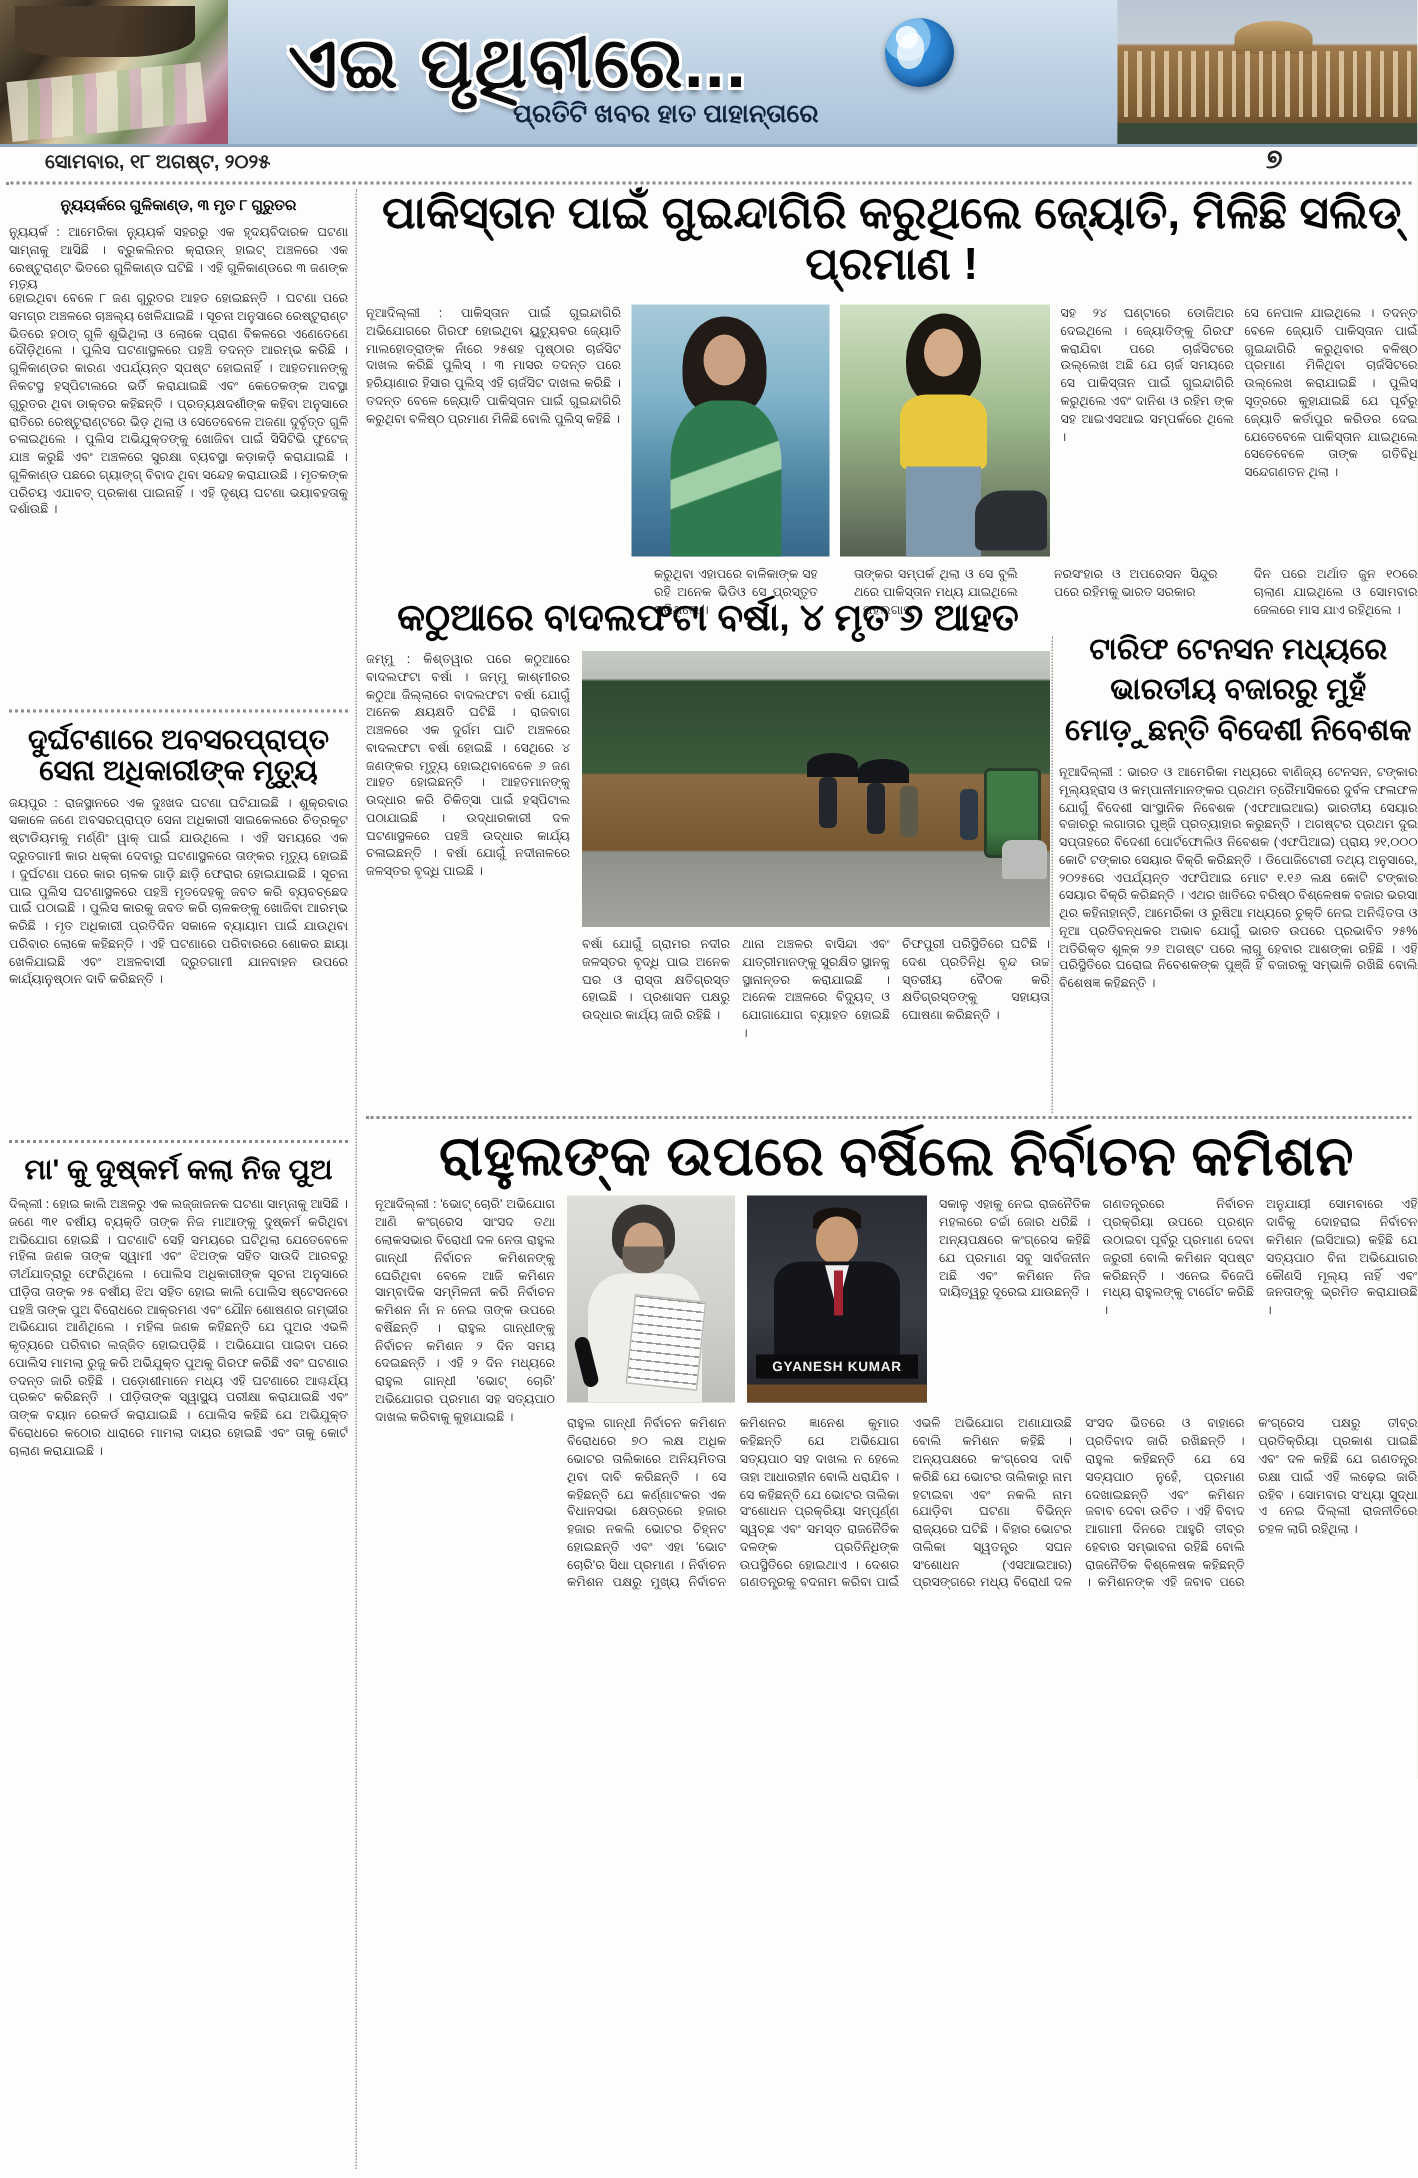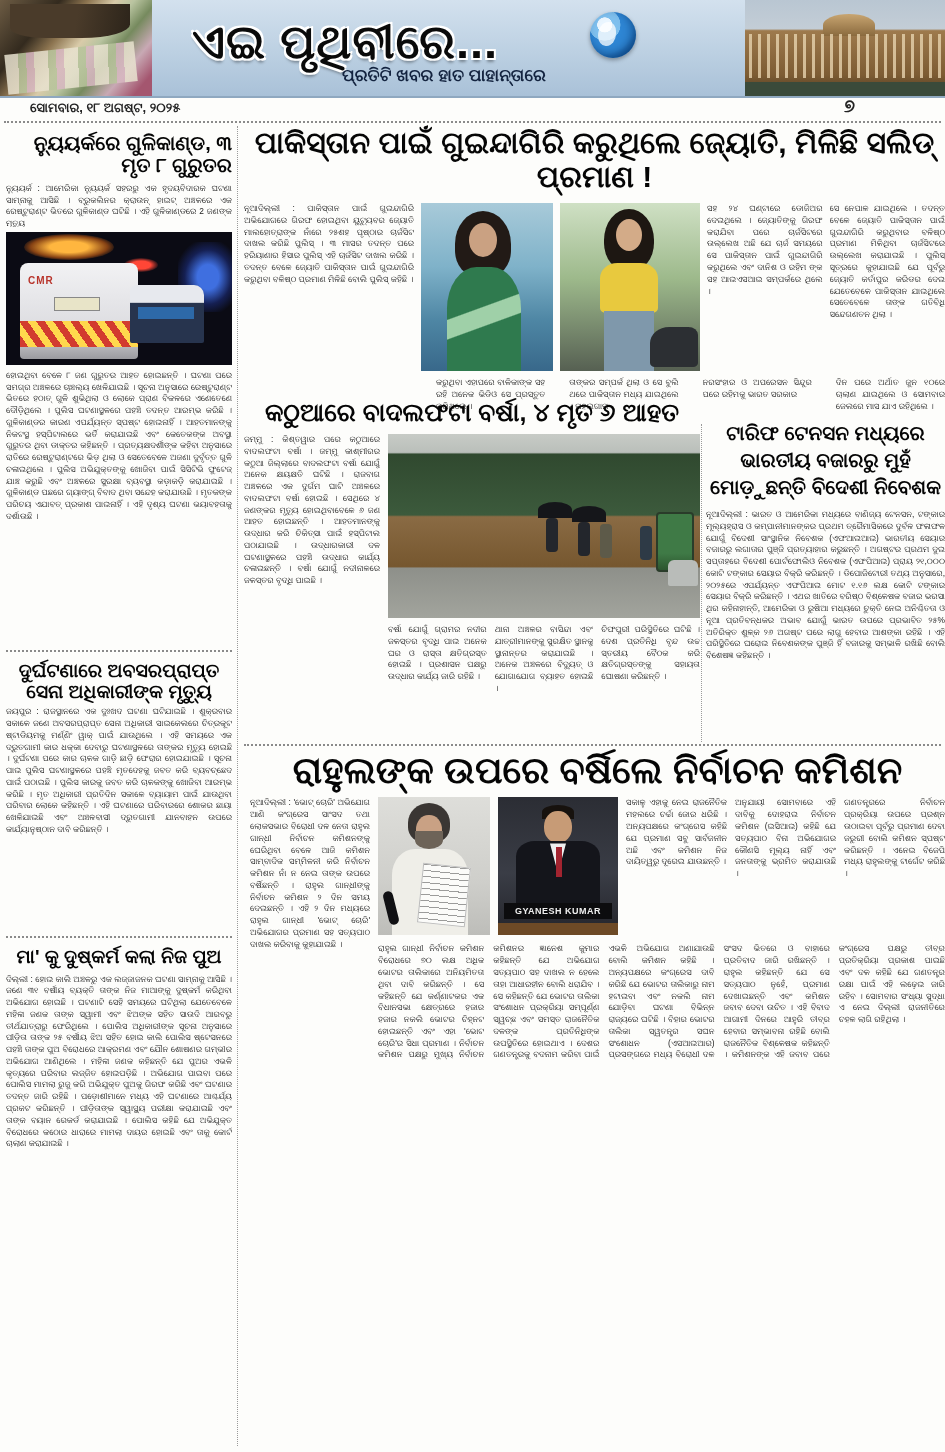--- a/index.html
+++ b/index.html
@@ -36,21 +36,21 @@
   .dateline{position:absolute;left:0;top:96px;width:877px;height:24px;}
   .date-text{position:absolute;left:30px;top:4px;font-size:13px;font-weight:700;color:#222;}
   .page-no{position:absolute;right:22px;top:0px;font-size:18px;font-weight:700;color:#222;}
   .hrule{position:absolute;border-top:2px dotted #8a8a8a;}
   .vrule{position:absolute;border-left:1px dotted #9a9a9a;}
   
   .bt{font-size:8.4px;line-height:1.4;text-align:justify;color:#232323;overflow:hidden;}
   .hl{font-weight:800;color:#050505;line-height:1.12;}
   
   .leftcol{position:absolute;left:6px;top:128px;width:226px;}
-  .ny-title{font-size:20px;text-align:right;margin:4px 0 6px;}
+  .ny-title{font-size:10px;text-align:center;margin:4px 0 6px;}
   .photo-ny{position:relative;width:226px;height:133px;background:#0b0b14;overflow:hidden;margin:5px 0;}
   .ny-glow-a{position:absolute;left:18px;top:2px;width:90px;height:26px;border-radius:50%;
           background:radial-gradient(ellipse,#ffb63f 0 30%,rgba(255,120,20,.5) 60%,rgba(0,0,0,0) 75%);}
   .ny-glow-r{position:absolute;left:118px;top:26px;width:34px;height:14px;border-radius:50%;
           background:radial-gradient(ellipse,#ff4636 0 40%,rgba(255,40,30,0) 75%);}
   .ny-glow-b{position:absolute;right:-6px;top:10px;width:60px;height:70px;
           background:radial-gradient(ellipse,#3f6fe0 0 25%,rgba(40,70,200,.35) 55%,rgba(0,0,0,0) 78%);}
   .ny-van{position:absolute;left:14px;bottom:6px;width:118px;height:96px;border-radius:8px 8px 4px 4px;
           background:linear-gradient(180deg,#f2f2f4 0%,#dcdce0 70%,#9b9ba0 100%);}
   .ny-van-chev{position:absolute;left:0;bottom:12px;width:100%;height:26px;
@@ -151,32 +151,21 @@
     <span class="date-text">ସୋମବାର, ୧୮ ଅଗଷ୍ଟ, ୨୦୨୫</span>
     <span class="page-no">୭</span>
   </div>
   <div class="hrule" style="left:4px;top:121px;width:937px;"></div>
   <div class="vrule" style="left:237px;top:126px;height:1320px;"></div>
 
   <div class="leftcol">
 
     <div>
       <div class="hl ny-title">ନ୍ୟୁୟର୍କରେ ଗୁଳିକାଣ୍ଡ, ୩ ମୃତ ୮ ଗୁରୁତର</div>
-      <div class="bt" style="height:44px;">ନ୍ୟୁୟର୍କ : ଆମେରିକା ନ୍ୟୁୟର୍କ ସହରରୁ ଏକ ହୃଦୟବିଦାରକ ଘଟଣା ସାମ୍ନାକୁ ଆସିଛି । ବ୍ରୁକଲିନର କ୍ରାଉନ୍ ହାଇଟ୍ ଅଞ୍ଚଳରେ ଏକ ରେଷ୍ଟୁରାଣ୍ଟ ଭିତରେ ଗୁଳିକାଣ୍ଡ ଘଟିଛି । ଏହି ଗୁଳିକାଣ୍ଡରେ 2 ଜଣଙ୍କ ମୃତ୍ୟୁ</div>
-      <div class="photo-ny">
-        <div class="ny-glow-a"></div>
-        <div class="ny-glow-r"></div>
-        <div class="ny-glow-b"></div>
-        <div class="ny-van">
-          <div class="ny-van-txt">CMR</div>
-          <div class="ny-van-plate"></div>
-          <div class="ny-van-chev"></div>
-        </div>
-        <div class="ny-car"></div>
-      </div>
+      <div class="bt" style="height:44px;">ନ୍ୟୁୟର୍କ : ଆମେରିକା ନ୍ୟୁୟର୍କ ସହରରୁ ଏକ ହୃଦୟବିଦାରକ ଘଟଣା ସାମ୍ନାକୁ ଆସିଛି । ବ୍ରୁକଲିନର କ୍ରାଉନ୍ ହାଇଟ୍ ଅଞ୍ଚଳରେ ଏକ ରେଷ୍ଟୁରାଣ୍ଟ ଭିତରେ ଗୁଳିକାଣ୍ଡ ଘଟିଛି । ଏହି ଗୁଳିକାଣ୍ଡରେ ୩ ଜଣଙ୍କ ମୃତ୍ୟୁ</div>
       <div class="bt" style="height:272px;">ହୋଇଥିବା ବେଳେ ୮ ଜଣ ଗୁରୁତର ଆହତ ହୋଇଛନ୍ତି । ଘଟଣା ପରେ ସମଗ୍ର ଅଞ୍ଚଳରେ ଚାଞ୍ଚଲ୍ୟ ଖେଳିଯାଇଛି । ସୂଚନା ଅନୁସାରେ ରେଷ୍ଟୁରାଣ୍ଟ ଭିତରେ ହଠାତ୍ ଗୁଳି ଶୁଭିଥିଲା ଓ ଲୋକେ ପ୍ରାଣ ବିକଳରେ ଏଣେତେଣେ ଦୌଡ଼ିଥିଲେ । ପୁଲିସ ଘଟଣାସ୍ଥଳରେ ପହଞ୍ଚି ତଦନ୍ତ ଆରମ୍ଭ କରିଛି । ଗୁଳିକାଣ୍ଡର କାରଣ ଏପର୍ଯ୍ୟନ୍ତ ସ୍ପଷ୍ଟ ହୋଇନାହିଁ । ଆହତମାନଙ୍କୁ ନିକଟସ୍ଥ ହସ୍ପିଟାଲରେ ଭର୍ତି କରାଯାଇଛି ଏବଂ କେତେକଙ୍କ ଅବସ୍ଥା ଗୁରୁତର ଥିବା ଡାକ୍ତର କହିଛନ୍ତି । ପ୍ରତ୍ୟକ୍ଷଦର୍ଶୀଙ୍କ କହିବା ଅନୁସାରେ ରାତିରେ ରେଷ୍ଟୁରାଣ୍ଟରେ ଭିଡ଼ ଥିଲା ଓ ସେତେବେଳେ ଅଜଣା ଦୁର୍ବୃତ୍ତ ଗୁଳି ଚଳାଇଥିଲେ । ପୁଲିସ ଅଭିଯୁକ୍ତଙ୍କୁ ଖୋଜିବା ପାଇଁ ସିସିଟିଭି ଫୁଟେଜ୍ ଯାଞ୍ଚ କରୁଛି ଏବଂ ଅଞ୍ଚଳରେ ସୁରକ୍ଷା ବ୍ୟବସ୍ଥା କଡ଼ାକଡ଼ି କରାଯାଇଛି । ଗୁଳିକାଣ୍ଡ ପଛରେ ଗ୍ୟାଙ୍ଗ୍ ବିବାଦ ଥିବା ସନ୍ଦେହ କରାଯାଉଛି । ମୃତକଙ୍କ ପରିଚୟ ଏଯାବତ୍ ପ୍ରକାଶ ପାଇନାହିଁ । ଏହି ଦୃଶ୍ୟ ଘଟଣା ଭୟାବହତାକୁ ଦର୍ଶାଉଛି ।</div>
     </div>
 
     <div class="hrule" style="position:static;margin-top:8px;"></div>
 
     <div>
       <div class="hl h-army">
         <span>ଦୁର୍ଘଟଣାରେ ଅବସରପ୍ରାପ୍ତ</span><br>
         <span>ସେନା ଅଧିକାରୀଙ୍କ ମୃତ୍ୟୁ</span>
       </div>
@@ -273,22 +262,22 @@
             <div class="hairg"></div>
             <div class="face"></div>
             <div class="suit"></div>
             <div class="shirtw"></div>
             <div class="tie"></div>
             <div class="plate">GYANESH KUMAR</div>
             <div class="desk"></div>
           </div>
           <div class="rahul-sidecols">
             <div class="bt">ସକାଳୁ ଏହାକୁ ନେଇ ରାଜନୈତିକ ମହଲରେ ଚର୍ଚ୍ଚା ଜୋର ଧରିଛି । ଅନ୍ୟପକ୍ଷରେ କଂଗ୍ରେସ କହିଛି ଯେ ପ୍ରମାଣ ସବୁ ସାର୍ବଜନୀନ ଅଛି ଏବଂ କମିଶନ ନିଜ ଦାୟିତ୍ୱରୁ ଦୂରେଇ ଯାଉଛନ୍ତି ।</div>
+            <div class="bt">ଗଣତନ୍ତ୍ରରେ ନିର୍ବାଚନ ପ୍ରକ୍ରିୟା ଉପରେ ପ୍ରଶ୍ନ ଉଠାଇବା ପୂର୍ବରୁ ପ୍ରମାଣ ଦେବା ଜରୁରୀ ବୋଲି କମିଶନ ସ୍ପଷ୍ଟ କରିଛନ୍ତି । ଏନେଇ ବିଜେପି ମଧ୍ୟ ରାହୁଲଙ୍କୁ ଟାର୍ଗେଟ କରିଛି ।</div>
             <div class="bt">ଅନୁଯାୟୀ ସୋମବାରେ ଏହି ଦାବିକୁ ଦୋହରାଇ ନିର୍ବାଚନ କମିଶନ (ଇସିଆଇ) କହିଛି ଯେ ସତ୍ୟପାଠ ବିନା ଅଭିଯୋଗର କୌଣସି ମୂଲ୍ୟ ନାହିଁ ଏବଂ ଜନତାଙ୍କୁ ଭ୍ରମିତ କରାଯାଉଛି ।</div>
-            <div class="bt">ଗଣତନ୍ତ୍ରରେ ନିର୍ବାଚନ ପ୍ରକ୍ରିୟା ଉପରେ ପ୍ରଶ୍ନ ଉଠାଇବା ପୂର୍ବରୁ ପ୍ରମାଣ ଦେବା ଜରୁରୀ ବୋଲି କମିଶନ ସ୍ପଷ୍ଟ କରିଛନ୍ତି । ଏନେଇ ବିଜେପି ମଧ୍ୟ ରାହୁଲଙ୍କୁ ଟାର୍ଗେଟ କରିଛି ।</div>
           </div>
         </div>
         <div class="bt rahul-bottom">ରାହୁଲ ଗାନ୍ଧୀ ନିର୍ବାଚନ କମିଶନ ବିରୋଧରେ ୭୦ ଲକ୍ଷ ଅଧିକ ଭୋଟର ତାଲିକାରେ ଅନିୟମିତତା ଥିବା ଦାବି କରିଛନ୍ତି । ସେ କହିଛନ୍ତି ଯେ କର୍ଣ୍ଣାଟକର ଏକ ବିଧାନସଭା କ୍ଷେତ୍ରରେ ହଜାର ହଜାର ନକଲି ଭୋଟର ଚିହ୍ନଟ ହୋଇଛନ୍ତି ଏବଂ ଏହା 'ଭୋଟ ଚୋରି'ର ସିଧା ପ୍ରମାଣ । ନିର୍ବାଚନ କମିଶନ ପକ୍ଷରୁ ମୁଖ୍ୟ ନିର୍ବାଚନ କମିଶନର ଜ୍ଞାନେଶ କୁମାର କହିଛନ୍ତି ଯେ ଅଭିଯୋଗ ସତ୍ୟପାଠ ସହ ଦାଖଲ ନ ହେଲେ ତାହା ଆଧାରହୀନ ବୋଲି ଧରାଯିବ । ସେ କହିଛନ୍ତି ଯେ ଭୋଟର ତାଲିକା ସଂଶୋଧନ ପ୍ରକ୍ରିୟା ସମ୍ପୂର୍ଣ୍ଣ ସ୍ୱଚ୍ଛ ଏବଂ ସମସ୍ତ ରାଜନୈତିକ ଦଳଙ୍କ ପ୍ରତିନିଧିଙ୍କ ଉପସ୍ଥିତିରେ ହୋଇଥାଏ । ଦେଶର ଗଣତନ୍ତ୍ରକୁ ବଦନାମ କରିବା ପାଇଁ ଏଭଳି ଅଭିଯୋଗ ଅଣାଯାଉଛି ବୋଲି କମିଶନ କହିଛି । ଅନ୍ୟପକ୍ଷରେ କଂଗ୍ରେସ ଦାବି କରିଛି ଯେ ଭୋଟର ତାଲିକାରୁ ନାମ ହଟାଇବା ଏବଂ ନକଲି ନାମ ଯୋଡ଼ିବା ଘଟଣା ବିଭିନ୍ନ ରାଜ୍ୟରେ ଘଟିଛି । ବିହାର ଭୋଟର ତାଲିକା ସ୍ୱତନ୍ତ୍ର ସଘନ ସଂଶୋଧନ (ଏସଆଇଆର) ପ୍ରସଙ୍ଗରେ ମଧ୍ୟ ବିରୋଧୀ ଦଳ ସଂସଦ ଭିତରେ ଓ ବାହାରେ ପ୍ରତିବାଦ ଜାରି ରଖିଛନ୍ତି । ରାହୁଲ କହିଛନ୍ତି ଯେ ସେ ସତ୍ୟପାଠ ନୁହେଁ, ପ୍ରମାଣ ଦେଖାଇଛନ୍ତି ଏବଂ କମିଶନ ଜବାବ ଦେବା ଉଚିତ । ଏହି ବିବାଦ ଆଗାମୀ ଦିନରେ ଆହୁରି ତୀବ୍ର ହେବାର ସମ୍ଭାବନା ରହିଛି ବୋଲି ରାଜନୈତିକ ବିଶ୍ଳେଷକ କହିଛନ୍ତି । କମିଶନଙ୍କ ଏହି ଜବାବ ପରେ କଂଗ୍ରେସ ପକ୍ଷରୁ ତୀବ୍ର ପ୍ରତିକ୍ରିୟା ପ୍ରକାଶ ପାଇଛି ଏବଂ ଦଳ କହିଛି ଯେ ଗଣତନ୍ତ୍ର ରକ୍ଷା ପାଇଁ ଏହି ଲଢ଼େଇ ଜାରି ରହିବ । ସୋମବାର ସଂଧ୍ୟା ସୁଦ୍ଧା ଏ ନେଇ ଦିଲ୍ଲୀ ରାଜନୀତିରେ ଚହଳ ଲାଗି ରହିଥିଲା ।</div>
       </div>
     </div>
   </div>
 
 </div>
 
 </body></html>

